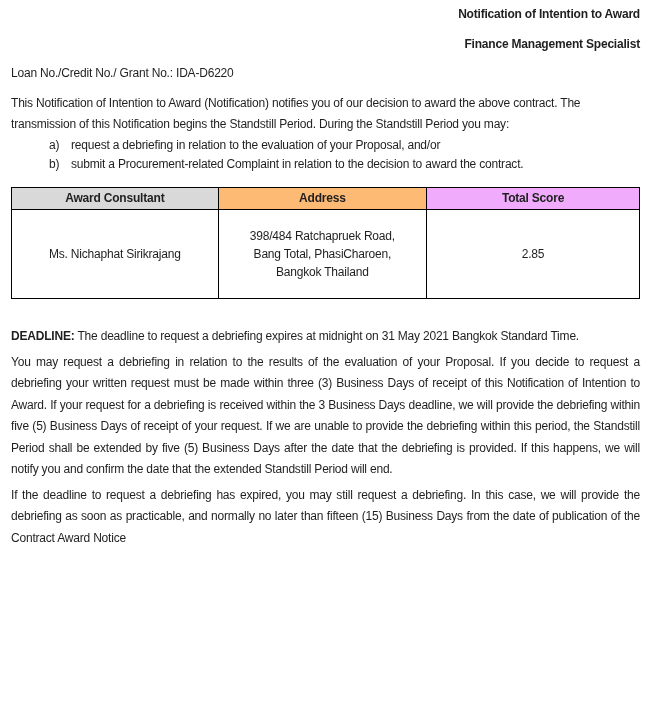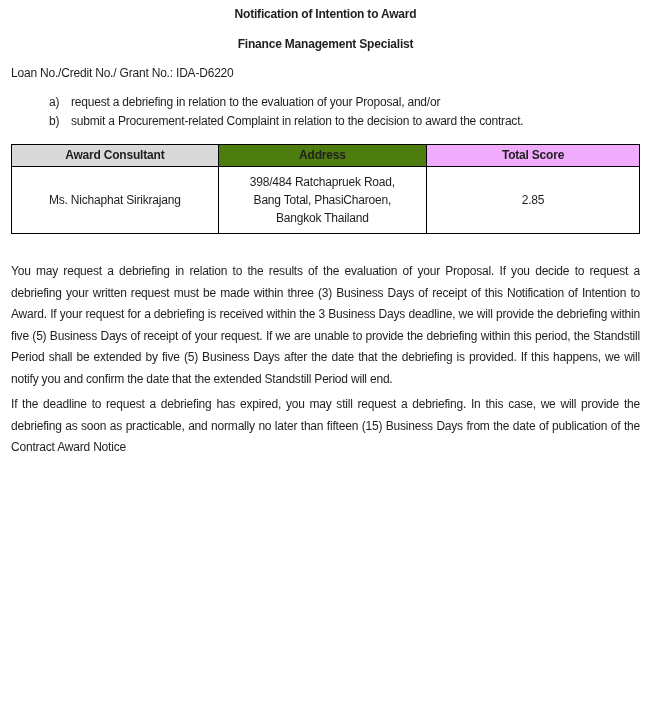--- a/index.html
+++ b/index.html
@@ -14,21 +14,21 @@
     width: 653px;
     height: 718px;
     padding: 4px 13px 0 11px;
     font-family: "Liberation Sans", sans-serif;
     font-size: 12px;
     letter-spacing: -0.2px;
     color: #1f1f1f;
     line-height: 21.5px;
   }
   p { margin: 0 0 8px 0; }
-  .center { text-align: center; }
+  .center { text-align: right; }
   .bold { font-weight: bold; }
   .justify { text-align: justify; }
   .no-gap { margin-bottom: 0; }
   .small-gap { margin-bottom: 4px; }
 
   .option-list {
     margin: 0 0 13px 38px;
     line-height: 19px;
   }
   .list-row { display: flex; }
@@ -46,21 +46,21 @@
     text-align: center;
     vertical-align: middle;
     font-size: 12px;
   }
   .award-table th {
     height: 22px;
     font-weight: bold;
     padding: 0 10px;
   }
   .award-table td {
-    padding: 6px 4px;
+    padding: 17px 4px;
     line-height: 18px;
   }
   .col-consultant { width: 32.9%; }
   .col-address    { width: 33.2%; }
   .col-score      { width: 33.9%; }
   .addr-line { line-height: 18px; }
 </style>
 </head>
 <body>
 
@@ -68,20 +68,21 @@
 
   <p class="center bold">Notification of Intention to Award</p>
 
   <p class="center bold">Finance Management Specialist</p>
 
 
 
   <p>Loan No./Credit No./ Grant No.: IDA-D6220</p>
 
 
+  <p class="no-gap">This Notification of Intention to Award (Notification) notifies you of our decision to award the above contract. The transmission of this Notification begins the Standstill Period. During the Standstill Period you may:</p>
 
   <div class="option-list">
     <div class="list-row">
       <span class="list-marker">a)</span>
       <span class="list-text">request a debriefing in relation to the evaluation of your Proposal, and/or</span>
     </div>
     <div class="list-row">
       <span class="list-marker">b)</span>
       <span class="list-text">submit a Procurement-related Complaint in relation to the decision to award the contract.</span>
     </div>
@@ -89,36 +90,37 @@
 
   <table class="award-table">
     <colgroup>
       <col class="col-consultant">
       <col class="col-address">
       <col class="col-score">
     </colgroup>
     <thead>
       <tr>
         <th style="background: rgb(217, 217, 217);">Award Consultant</th>
-        <th style="background: #4d7c0f;">Address</th>
+        <th style="background: #fdba74;">Address</th>
         <th style="background: #f0abfc;">Total Score</th>
       </tr>
     </thead>
     <tbody>
       <tr>
         <td>Ms. Nichaphat Sirikrajang</td>
         <td>
           <div class="addr-line">398/484 Ratchapruek Road,</div>
           <div class="addr-line">Bang Total, PhasiCharoen,</div>
           <div class="addr-line">Bangkok Thailand</div>
         </td>
         <td>2.85</td>
       </tr>
     </tbody>
   </table>
 
+  <p class="justify small-gap"><span class="bold">DEADLINE:</span><span> The deadline to request a debriefing expires at midnight on 31 May 2021 Bangkok Standard Time.</span></p>
 
   <p class="justify small-gap">You may request a debriefing in relation to the results of the evaluation of your Proposal. If you decide to request a debriefing your written request must be made within three (3) Business Days of receipt of this Notification of Intention to Award. If your request for a debriefing is received within the 3 Business Days deadline, we will provide the debriefing within five (5) Business Days of receipt of your request. If we are unable to provide the debriefing within this period, the Standstill Period shall be extended by five (5) Business Days after the date that the debriefing is provided. If this happens, we will notify you and confirm the date that the extended Standstill Period will end.</p>
 
 
   <p class="justify small-gap">If the deadline to request a debriefing has expired, you may still request a debriefing. In this case, we will provide the debriefing as soon as practicable, and normally no later than fifteen (15) Business Days from the date of publication of the Contract Award Notice</p>
 
 </div>
 
 </body></html>

